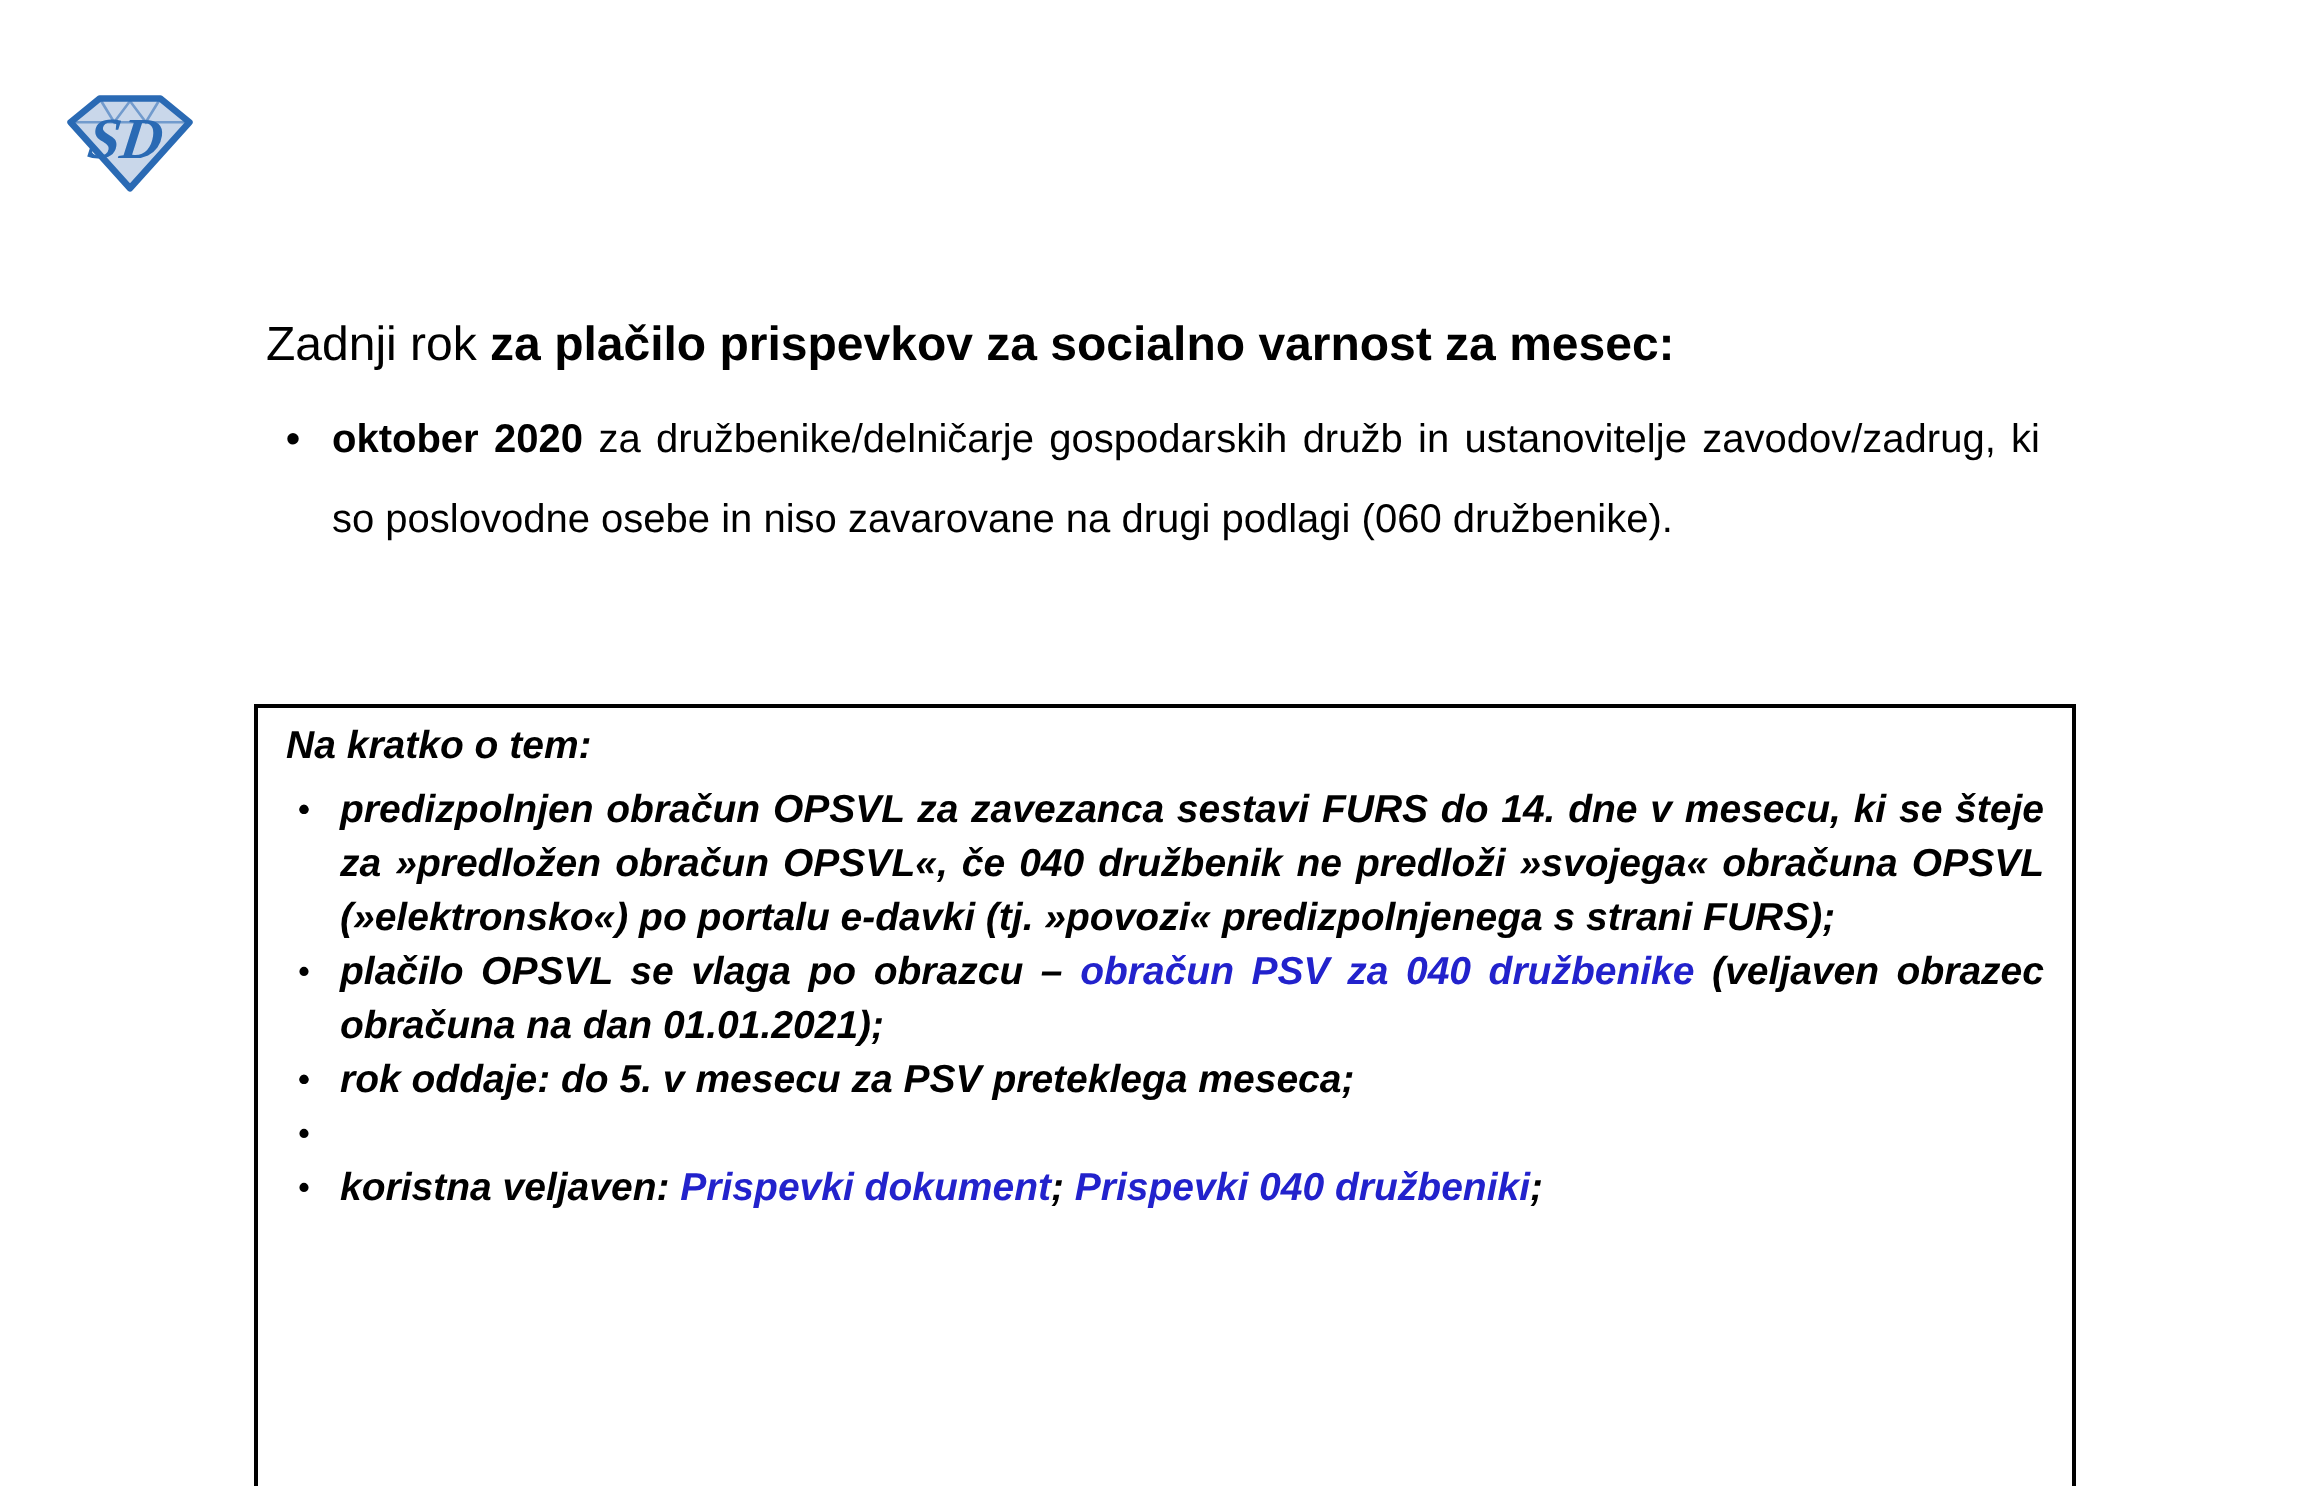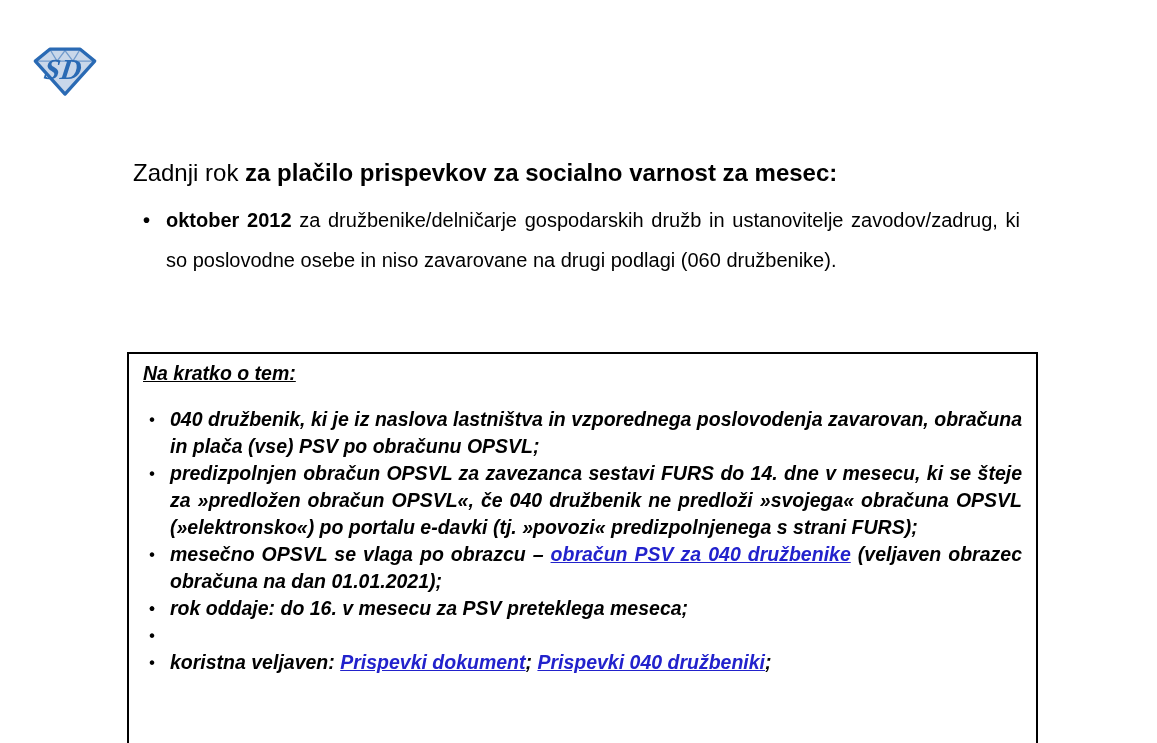--- a/index.html
+++ b/index.html
@@ -89,81 +89,79 @@
     height: 480px; 
     box-sizing: border-box;
     border: 2px solid var(--box-border);
     padding: 6px 14px 0 12px;
     font-style: italic;
     font-weight: bold;
     font-size: 19.5px;
     line-height: 27px;
   }
   .box-title {
-    text-decoration: underline;
-    margin: 0 0 19px 2px;
+    margin: 0 0 5px 2px;
   }
   .box-item {
     position: relative;
     padding-left: 29px;
     text-align: justify;
     margin: 0;
   }
   .box-item .dot {
     position: absolute;
     left: 8px;
     top: 0;
     font-size: 16px;
   }
   .box-item.spaced { margin-top: 27px; }
   .link {
     color: var(--link);
-    text-decoration: underline;
     cursor: pointer;
   }
 </style>
 </head>
 <body>
 
 <div class="page">
 
   <svg class="logo" viewBox="0 0 100 80" aria-hidden="true">
     <polygon class="logo-body" points="5,25 27,7 73,7 95,25 50,75"></polygon>
     <polyline class="logo-facet" points="5,25 95,25"></polyline>
     <polyline class="logo-facet" points="27,7 38,25 50,9 62,25 73,7"></polyline>
     <text x="24" y="52" class="logo-text" transform="skewX(-8)">SD</text>
   </svg>
 
   <p class="intro-heading"><span>Zadnji rok </span><span class="b">za plačilo prispevkov za socialno varnost za mesec:</span></p>
 
   <div class="intro-item">
-    <span class="dot">•</span><span class="b">oktober 2012</span><span> za družbenike/delničarje gospodarskih družb in ustanovitelje zavodov/zadrug, ki so poslovodne osebe in niso zavarovane na drugi podlagi (060 družbenike).</span>
+    <span class="dot">•</span><span class="b">oktober 2020</span><span> za družbenike/delničarje gospodarskih družb in ustanovitelje zavodov/zadrug, ki so poslovodne osebe in niso zavarovane na drugi podlagi (060 družbenike).</span>
   </div>
 
   <div class="box">
     <div class="box-title">Na kratko o tem:</div>
 
     <div class="box-item">
-      <span class="dot">•</span><span>040 družbenik, ki je iz naslova lastništva in vzporednega poslovodenja zavarovan, obračuna in plača (vse) PSV po obračunu OPSVL;</span>
+      <span class="dot">•</span>
     </div>
 
     <div class="box-item">
       <span class="dot">•</span><span>predizpolnjen obračun OPSVL za zavezanca sestavi FURS do 14. dne v mesecu, ki se šteje za »predložen obračun OPSVL«, če 040 družbenik ne predloži »svojega« obračuna OPSVL (»elektronsko«) po portalu e-davki (tj. »povozi« predizpolnjenega s strani FURS);</span>
     </div>
 
     <div class="box-item">
-      <span class="dot">•</span><span>mesečno OPSVL se vlaga po obrazcu – </span><a class="link">obračun PSV za 040 družbenike</a><span> (veljaven obrazec obračuna na dan 01.01.2021);</span>
+      <span class="dot">•</span><span>plačilo OPSVL se vlaga po obrazcu – </span><a class="link">obračun PSV za 040 družbenike</a><span> (veljaven obrazec obračuna na dan 01.01.2021);</span>
     </div>
 
     <div class="box-item">
       <span class="dot">•</span>
     </div>
 
     <div class="box-item">
-      <span class="dot">•</span><span>rok oddaje: do 16. v mesecu za PSV preteklega meseca;</span>
+      <span class="dot">•</span><span>rok oddaje: do 5. v mesecu za PSV preteklega meseca;</span>
     </div>
 
     <div class="box-item">
       <span class="dot">•</span>
     </div>
 
     <div class="box-item spaced">
       <span class="dot">•</span><span>koristna veljaven: </span><a class="link">Prispevki dokument</a><span>; </span><a class="link">Prispevki 040 družbeniki</a><span>;</span>
     </div>
   </div>

